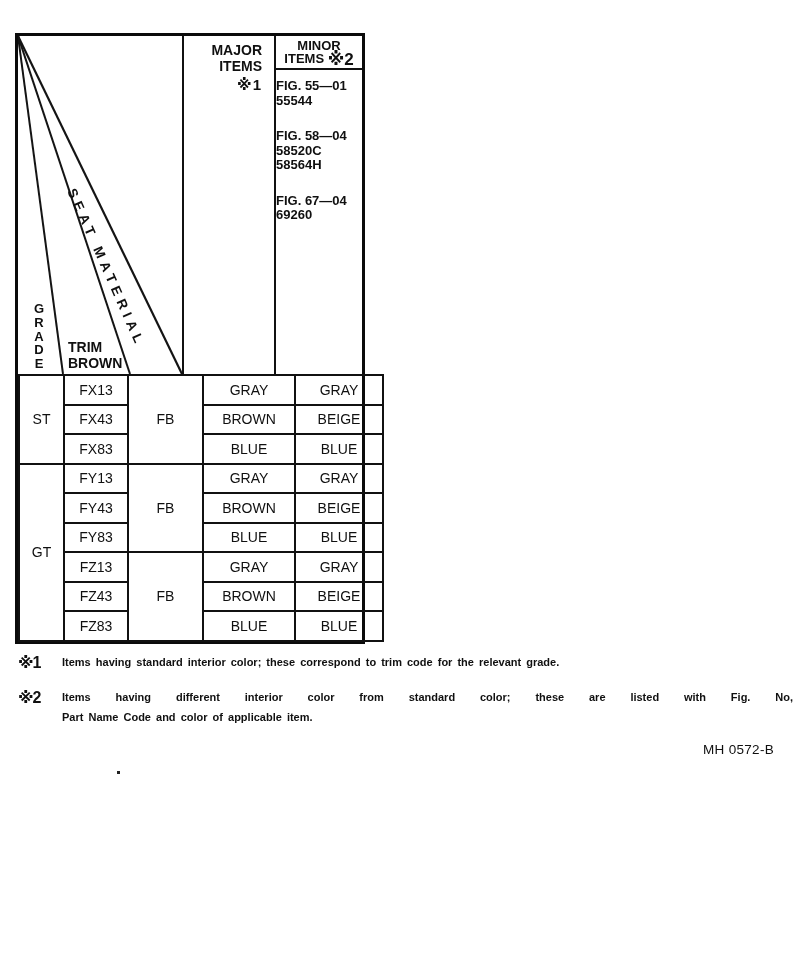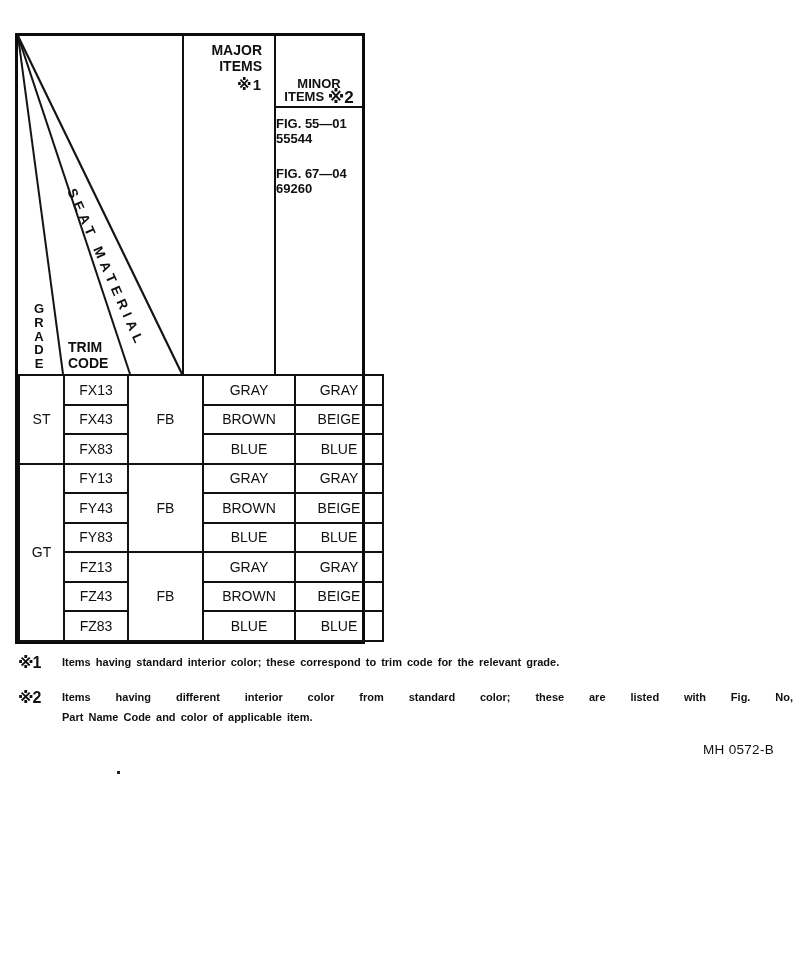--- a/index.html
+++ b/index.html
@@ -90,21 +90,20 @@
     border-left: 2px solid #111;
     font-size: 13px;
     font-weight: bold;
   }
   .minor-head {
     text-align: center;
     line-height: 13px;
     padding-top: 3px;
     padding-bottom: 2px;
     border-bottom: 2px solid #111;
-    margin-top: 38px;
   }
   .minor-head .hdr-mark { font-size: 17px; vertical-align: -2px; letter-spacing: 0; }
   .fig-list { padding-top: 9px; }
   .fig-block { margin-bottom: 21px; line-height: 14.5px; }
   .fig-line { padding-left: 0; white-space: nowrap; }
   .fig-part { }
 
   
   table.tbody-grid {
     position: absolute;
@@ -179,21 +178,21 @@
 
     <div class="thead">
 
       <div class="corner-cell">
         <svg width="164" height="338" viewBox="0 0 164 338">
           <line x1="0" y1="0" x2="45" y2="338" stroke="#141414" stroke-width="2"></line>
           <line x1="0" y1="0" x2="112" y2="338" stroke="#141414" stroke-width="2"></line>
           <line x1="0" y1="0" x2="164" y2="338" stroke="#141414" stroke-width="2.2"></line>
         </svg>
         <div class="grade-label">GRADE</div>
-        <div class="trim-code-label">TRIM CODE</div>
+        <div class="trim-code-label">TRIM BROWN</div>
         <div class="seat-material-label">SEAT MATERIAL</div>
       </div>
 
       <div class="major-col">
         <div>MAJOR</div>
         <div>ITEMS</div>
         <div class="hdr-mark">※1</div>
       </div>
 
       <div class="minor-col">
@@ -201,20 +200,25 @@
           <span>MINOR</span><br>
           <span>ITEMS</span>
           <span class="hdr-mark">※2</span>
         </div>
         <div class="fig-list">
           <div class="fig-block">
             <div class="fig-line">FIG. 55—01</div>
             <div class="fig-part">55544</div>
           </div>
           <div class="fig-block">
+            <div class="fig-line">FIG. 58—04</div>
+            <div class="fig-part">58520C</div>
+            <div class="fig-part">58564H</div>
+          </div>
+          <div class="fig-block">
             <div class="fig-line">FIG. 67—04</div>
             <div class="fig-part">69260</div>
           </div>
         </div>
       </div>
     </div>
 
     <table class="tbody-grid">
       <tbody>
           <tr>

